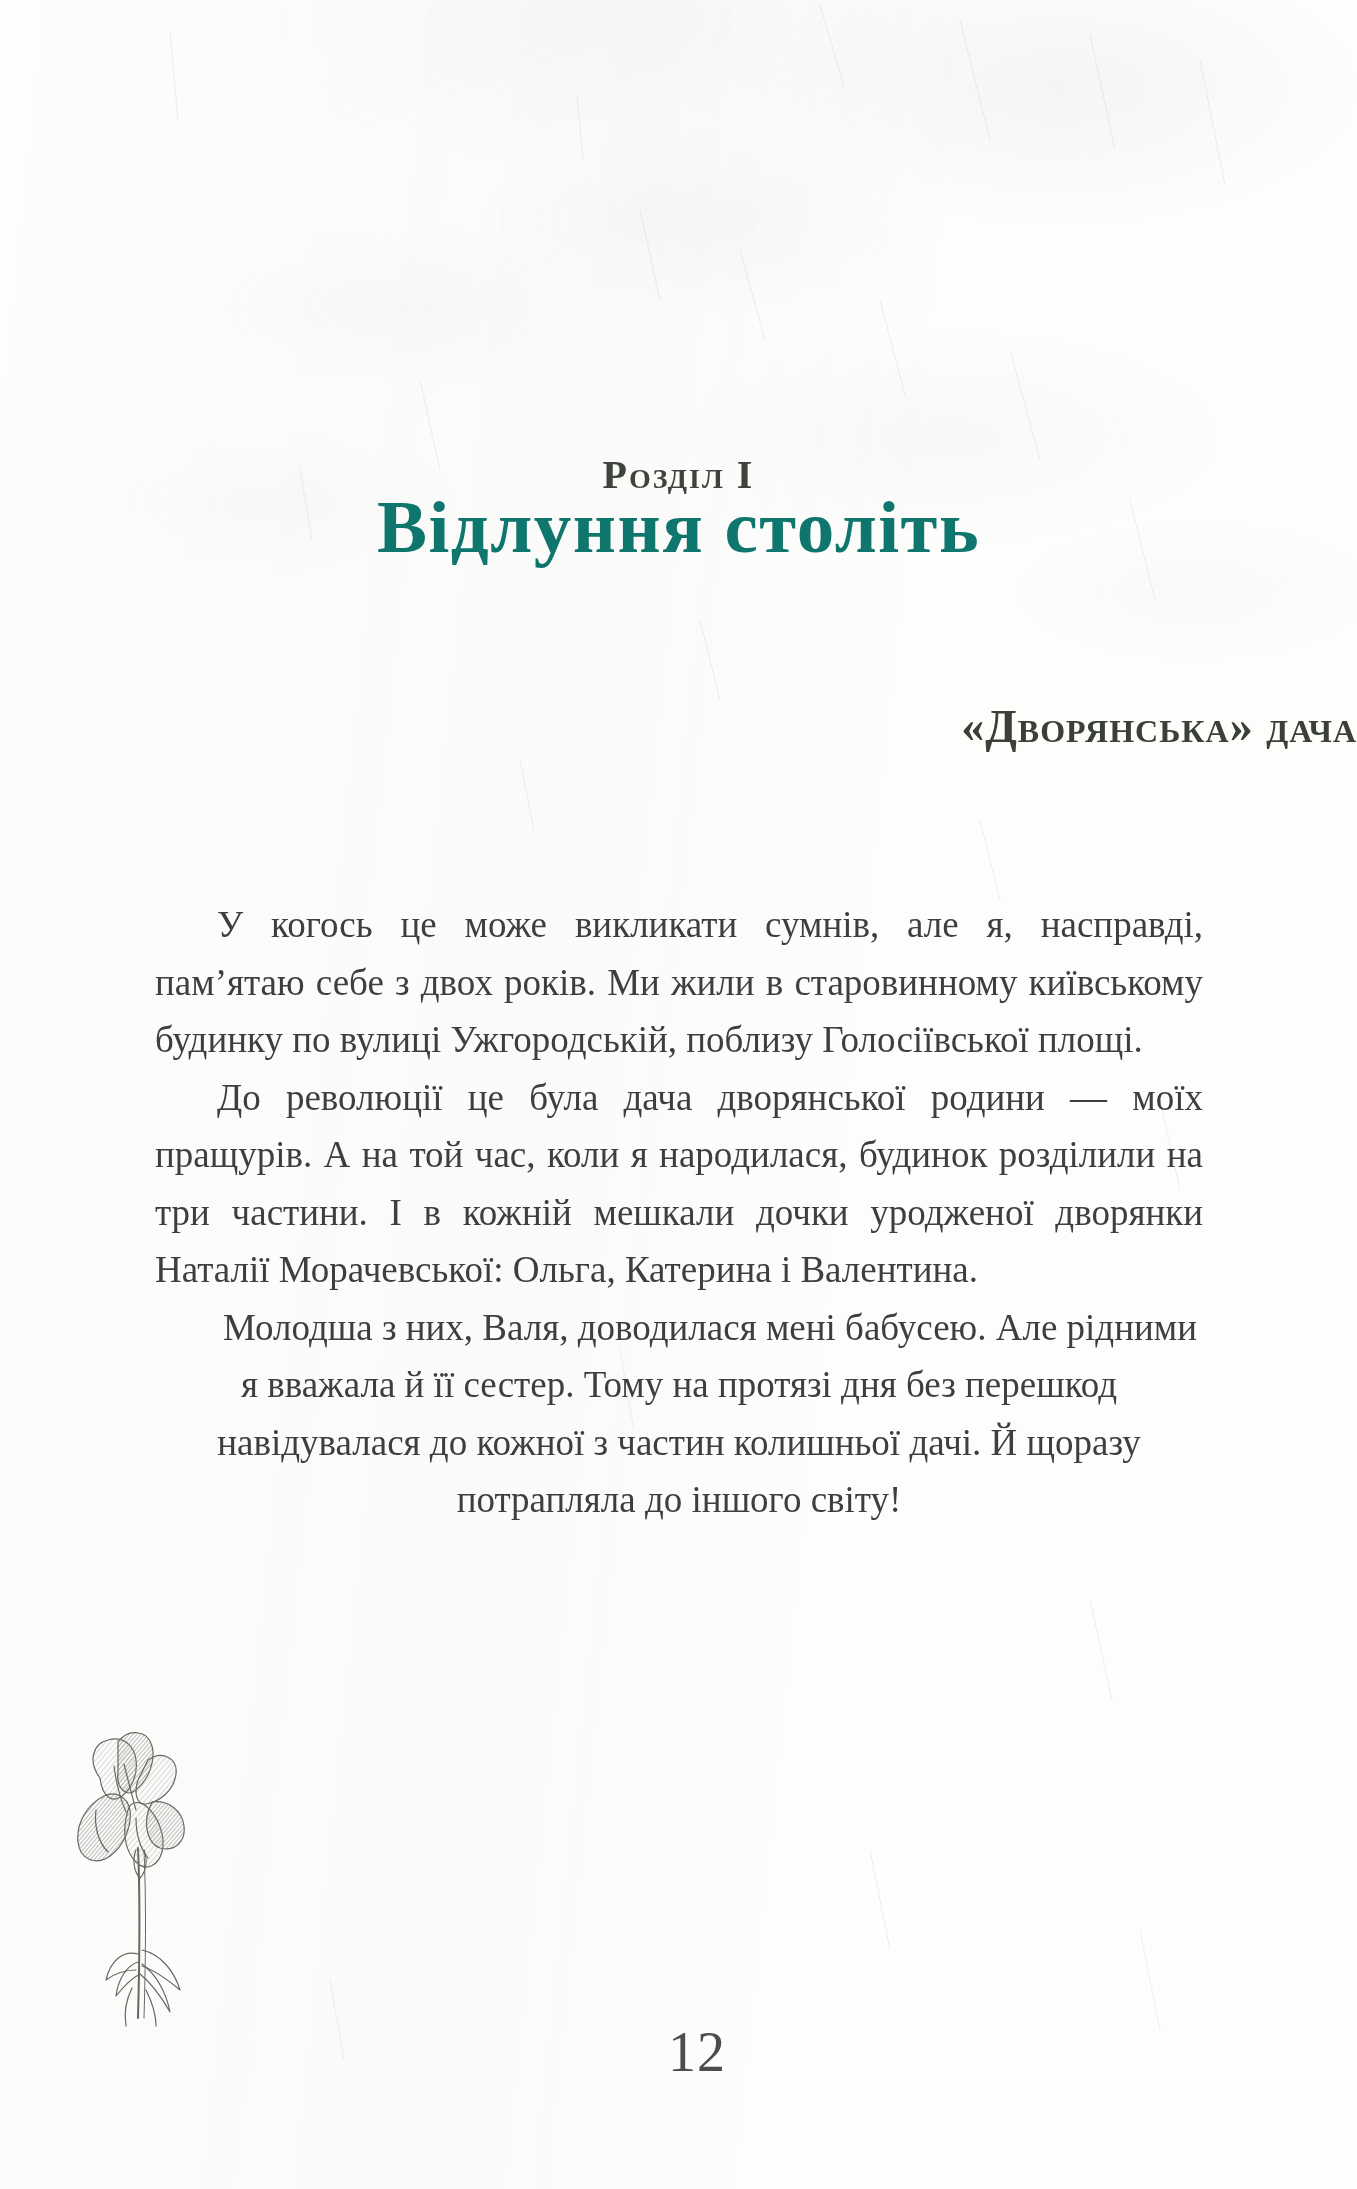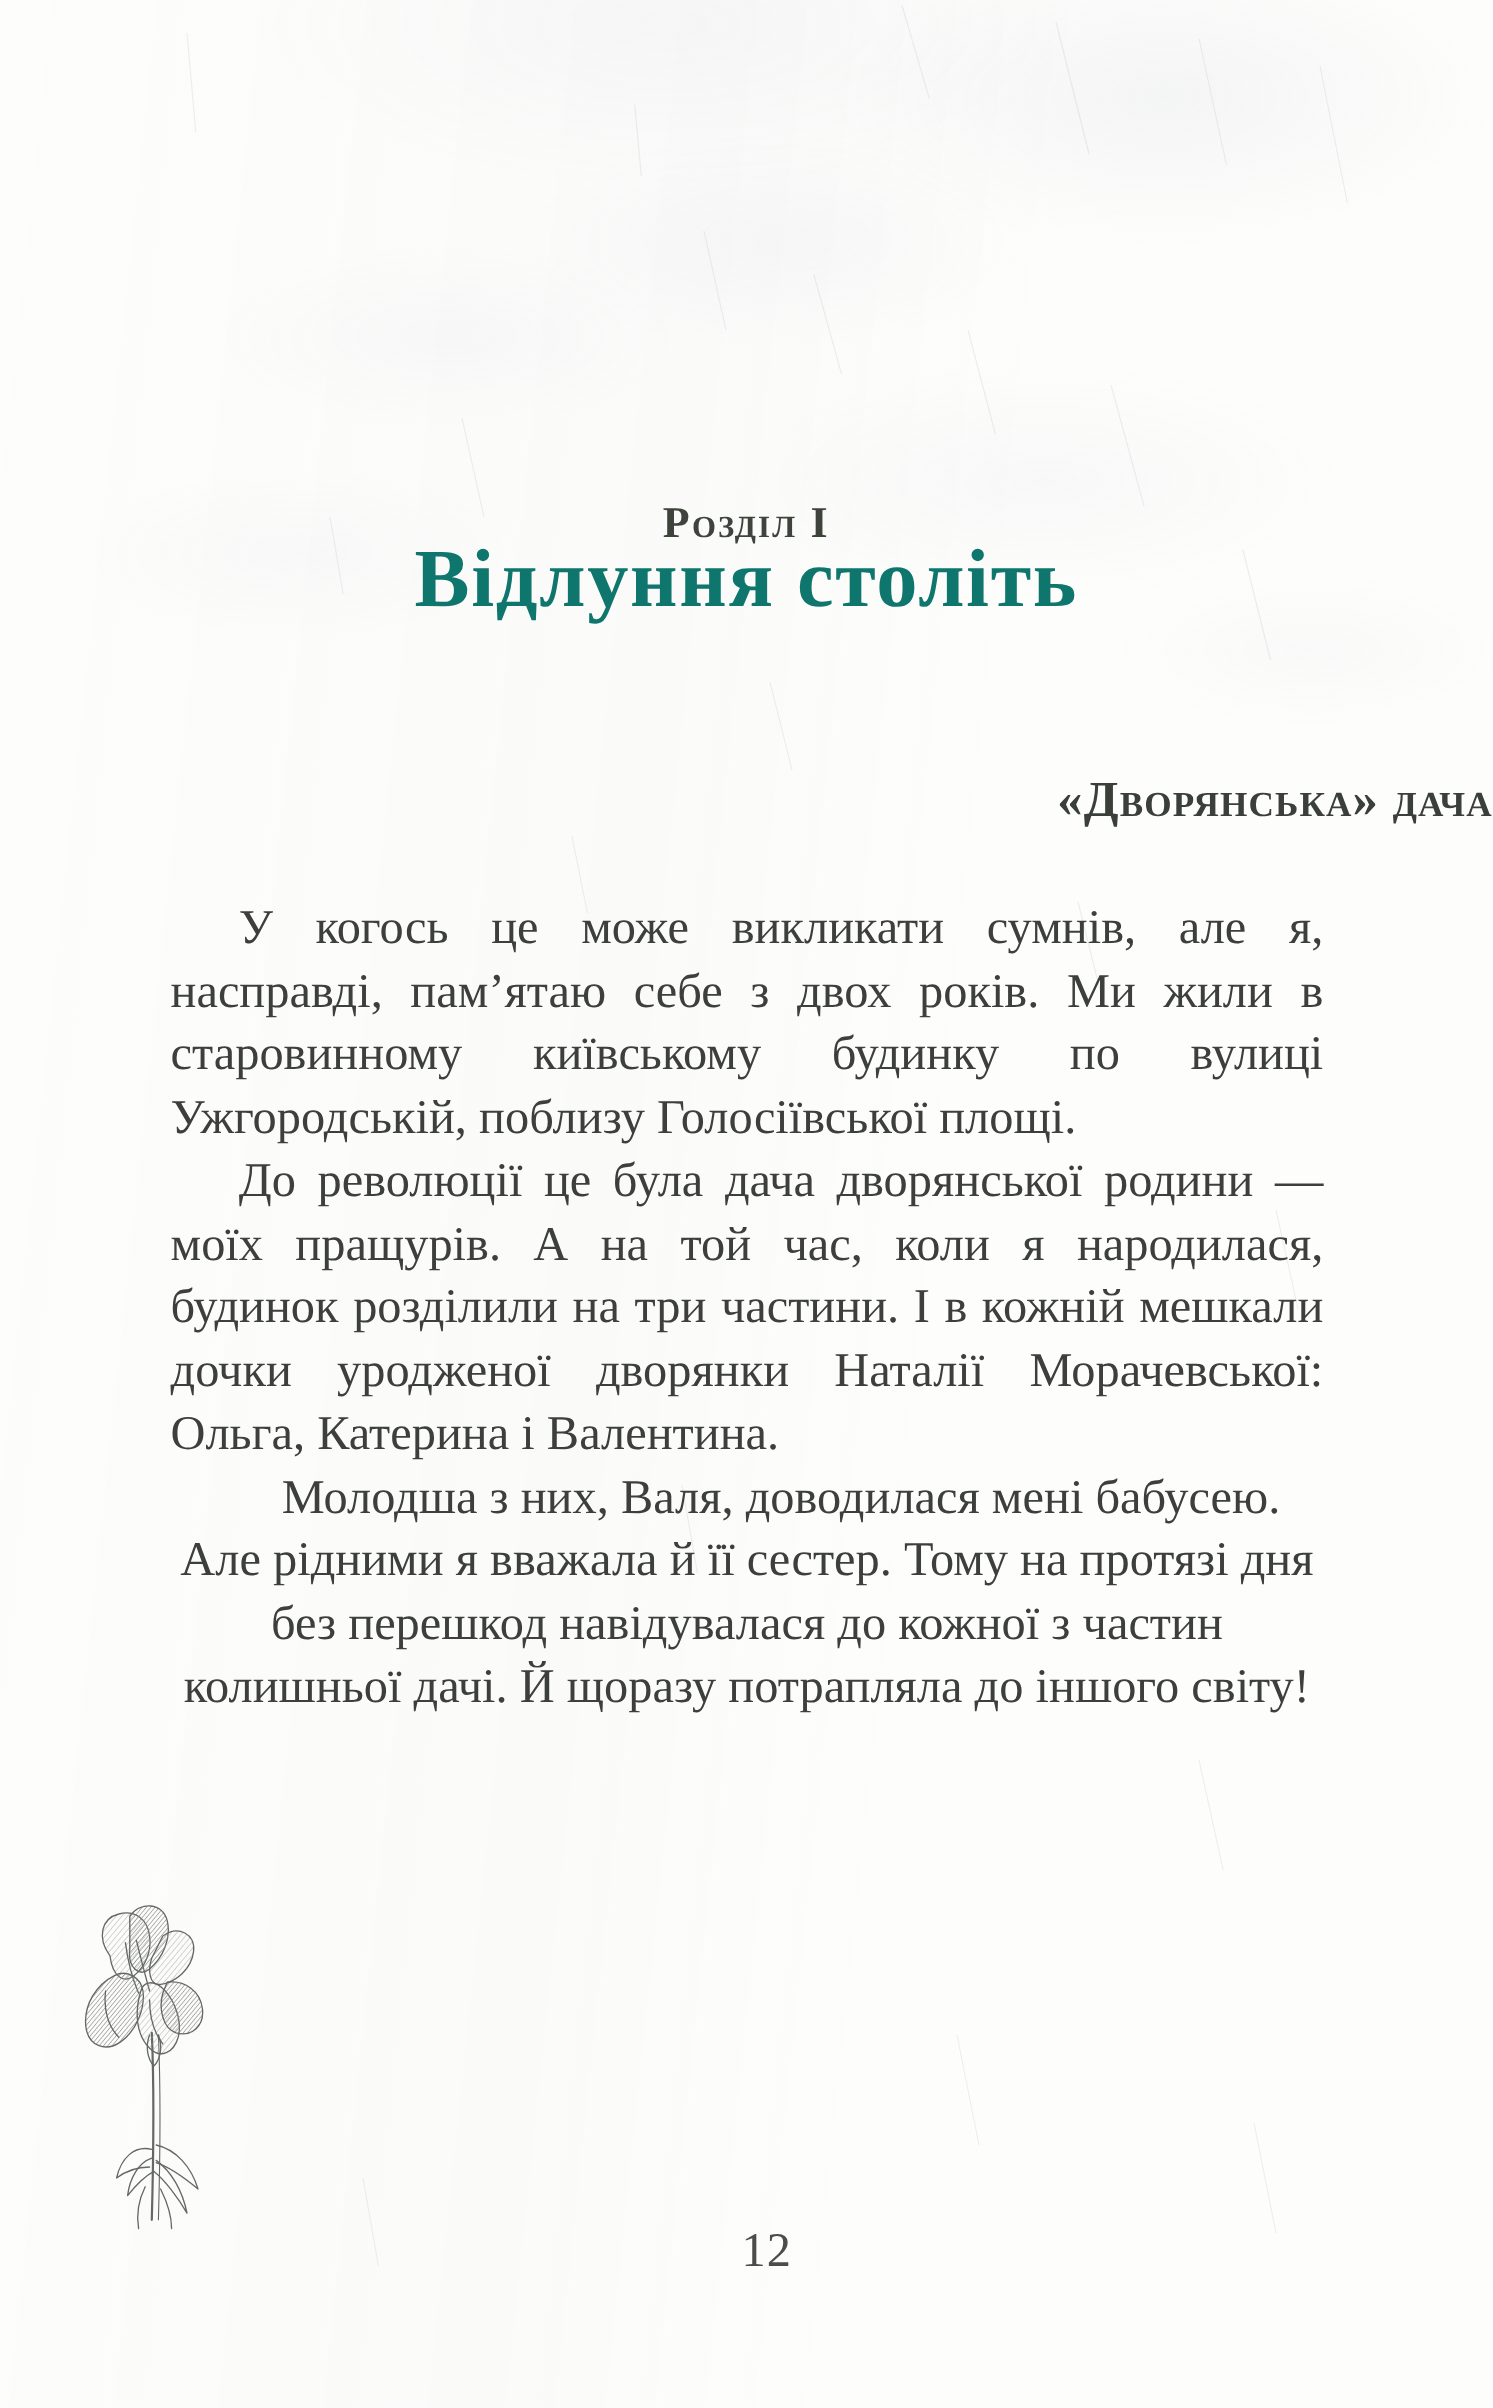--- a/index.html
+++ b/index.html
@@ -81,23 +81,23 @@
     letter-spacing: 1px;
     color: #3a3f39;
     font-variant: small-caps;
     margin: 0;
   }
 
   
   .body-text {
     position: absolute;
     left: 155px;
-    top: 814px;
+    top: 896px;
     width: 1048px;
-    font-size: 44px;
+    font-size: 37px;
     line-height: 57.5px;
     text-align: justify;
     text-justify: inter-word;
     hyphens: manual;
     color: #3c3f3c;
   }
   .body-text p {
     margin: 0;
     text-indent: 62px;
   }
@@ -113,21 +113,21 @@
     height: 310px;
     opacity: .92;
   }
 
   
   .page-number {
     position: absolute;
     left: 0; right: 0;
     top: 2020px;
     text-align: center;
-    font-size: 44px;
+    font-size: 56px;
     color: #4a4d4a;
     letter-spacing: 1px;
     padding-left: 37px;
   }
 </style>
 </head>
 <body>
 
 <div class="page">
 

